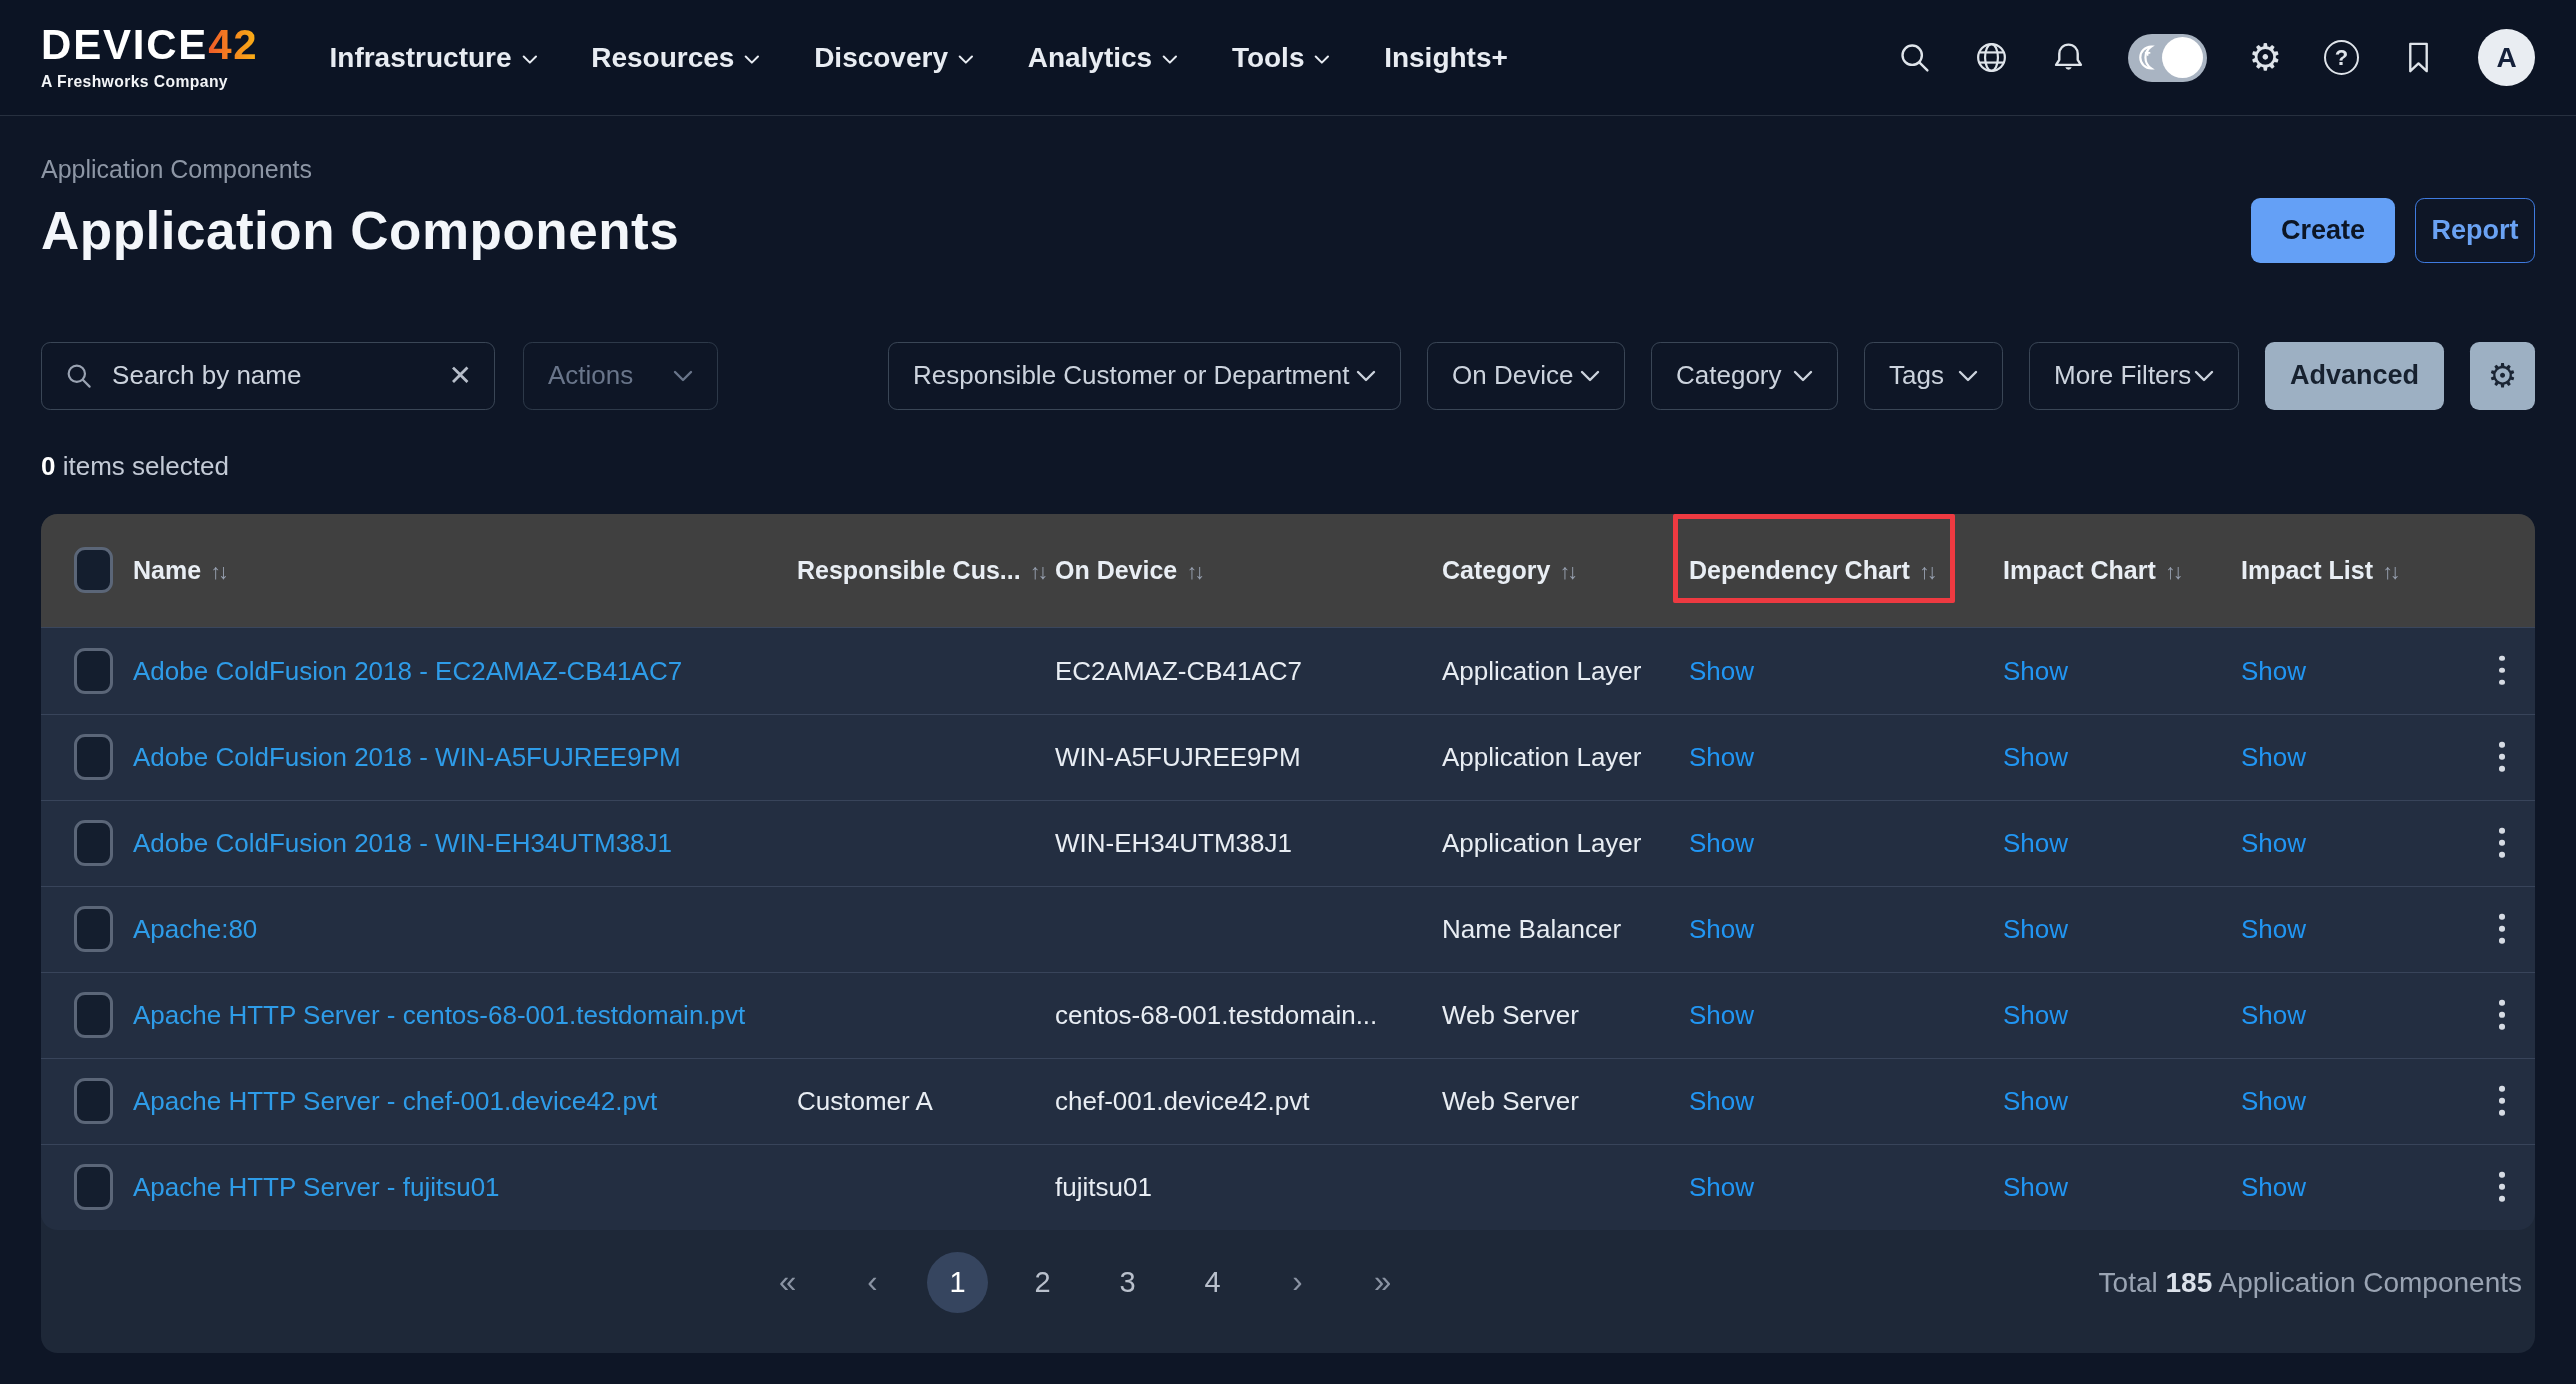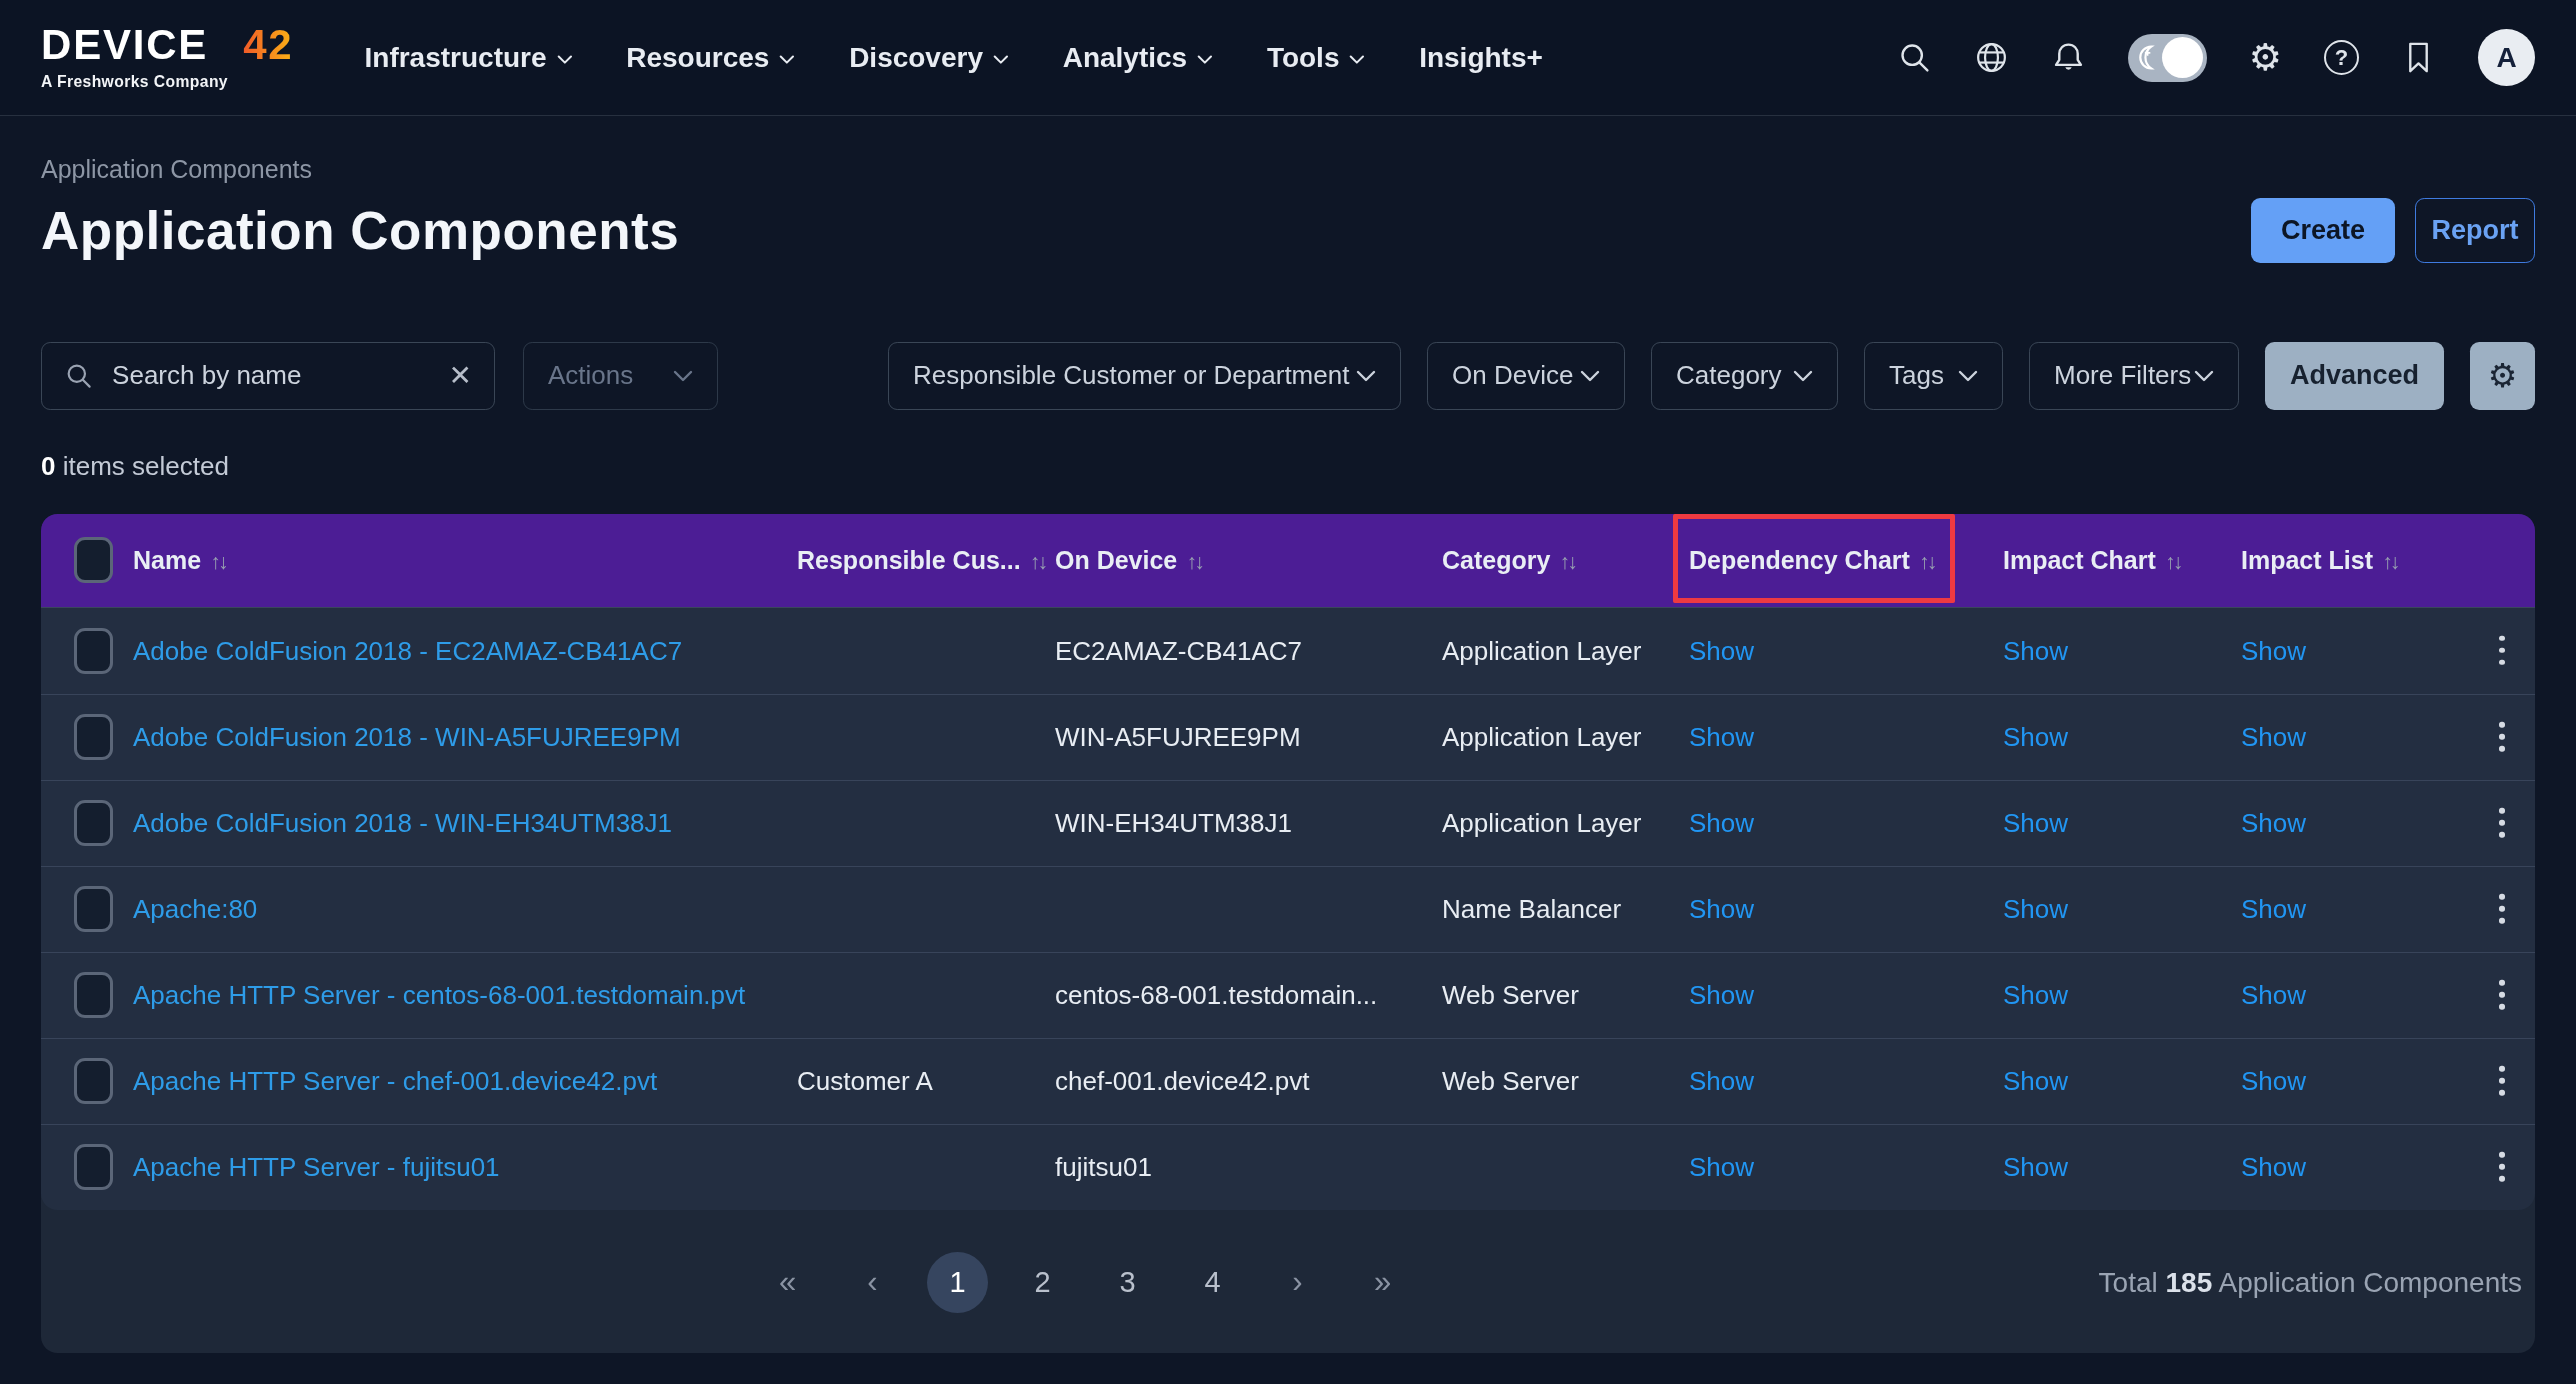--- a/index.html
+++ b/index.html
@@ -6,21 +6,21 @@
   *{box-sizing:border-box;}
   .app{width:2576px;height:1385px;position:relative;background:#0e1626;
        font-family:"Liberation Sans",sans-serif;color:#e8ecf2;overflow:hidden;}
 
   
   .navbar{height:116px;background:#0c1424;display:flex;align-items:center;
           padding:0 41px;border-bottom:0.9px solid #27303f;}
   .logo{margin-right:44px;cursor:pointer;}
   .logo-line{font-size:42px;font-weight:800;letter-spacing:1.8px;color:#ffffff;line-height:1;}
   .logo-num{background:linear-gradient(90deg,#f05a28,#fbb415);-webkit-background-clip:text;
-            background-clip:text;color:transparent;margin-left:35px;}
+            background-clip:text;color:transparent;}
   .logo-tag{font-size:15.7px;color:#f2f4f7;font-weight:700;margin-top:6.5px;letter-spacing:0.4px;}
   .menu{display:flex;height:100%;align-items:center;}
   .menu-item{position:relative;height:100%;display:flex;align-items:center;gap:10px;
              padding:0 27px;font-size:28px;font-weight:600;color:#e8ecf2;cursor:pointer;white-space:nowrap;}
   .menu-item.active::after{content:"";position:absolute;left:22px;right:22px;bottom:14px;
              height:6.5px;background:#eef1f5;border-radius:3.7px;}
   .menu-item svg{margin-top:3.7px;}
   .nav-icons{margin-left:auto;display:flex;align-items:center;gap:42px;}
   .nav-ic{width:35px;height:35px;color:#dfe4ea;cursor:pointer;display:flex;align-items:center;justify-content:center;}
   .glyph-ic{font-size:37px;line-height:1;color:#dfe4ea;cursor:pointer;}
@@ -59,21 +59,21 @@
   .btn-advanced{width:179px;height:68px;background:#9db0c3;border:none;border-radius:9.2px;
                 color:#17212f;font-size:27px;font-weight:700;font-family:inherit;cursor:pointer;}
   .btn-gearsq{width:65px;height:68px;background:#9db0c3;border:none;border-radius:9.2px;
               display:flex;align-items:center;justify-content:center;font-size:33px;color:#1b2534;cursor:pointer;}
 
   .items-selected{margin-top:41px;font-size:26px;color:#c3cad6;line-height:30px;}
   .items-selected b{color:#ffffff;}
 
   
   .card{margin-top:33px;height:839px;background:#1e2838;border-radius:16.6px;position:relative;}
-  .thead{position:relative;height:94px;background:#4c1d95;border-radius:16.6px 16.6px 0 0;
+  .thead{position:relative;height:114px;background:#404040;border-radius:16.6px 16.6px 0 0;
          border-bottom:0.9px solid #3a465c;}
   .tbody{background:#232e41;border-radius:0 0 16.6px 16.6px;}
   .trow{position:relative;height:86px;}
   .trow + .trow{border-top:0.9px solid #38445a;}
   .cell{position:absolute;top:50%;transform:translateY(-50%);white-space:nowrap;font-size:26px;color:#e8edf3;}
   .hcell{font-weight:700;font-size:25px;color:#e9eef4;cursor:pointer;}
   .sort{margin-left:9.2px;font-size:21px;color:#98a1b1;font-weight:400;letter-spacing:-2.8px;}
   .c-check{left:33px;} .c-name{left:92px;} .c-resp{left:756px;} .c-dev{left:1014px;}
   .c-cat{left:1401px;} .c-dep{left:1648px;} .c-imp{left:1962px;} .c-lst{left:2200px;} .c-kebab{left:2445px;}
   .checkbox{width:39px;height:46px;border:3.7px solid #5b6678;border-radius:11px;background:#141e2e;cursor:pointer;}

